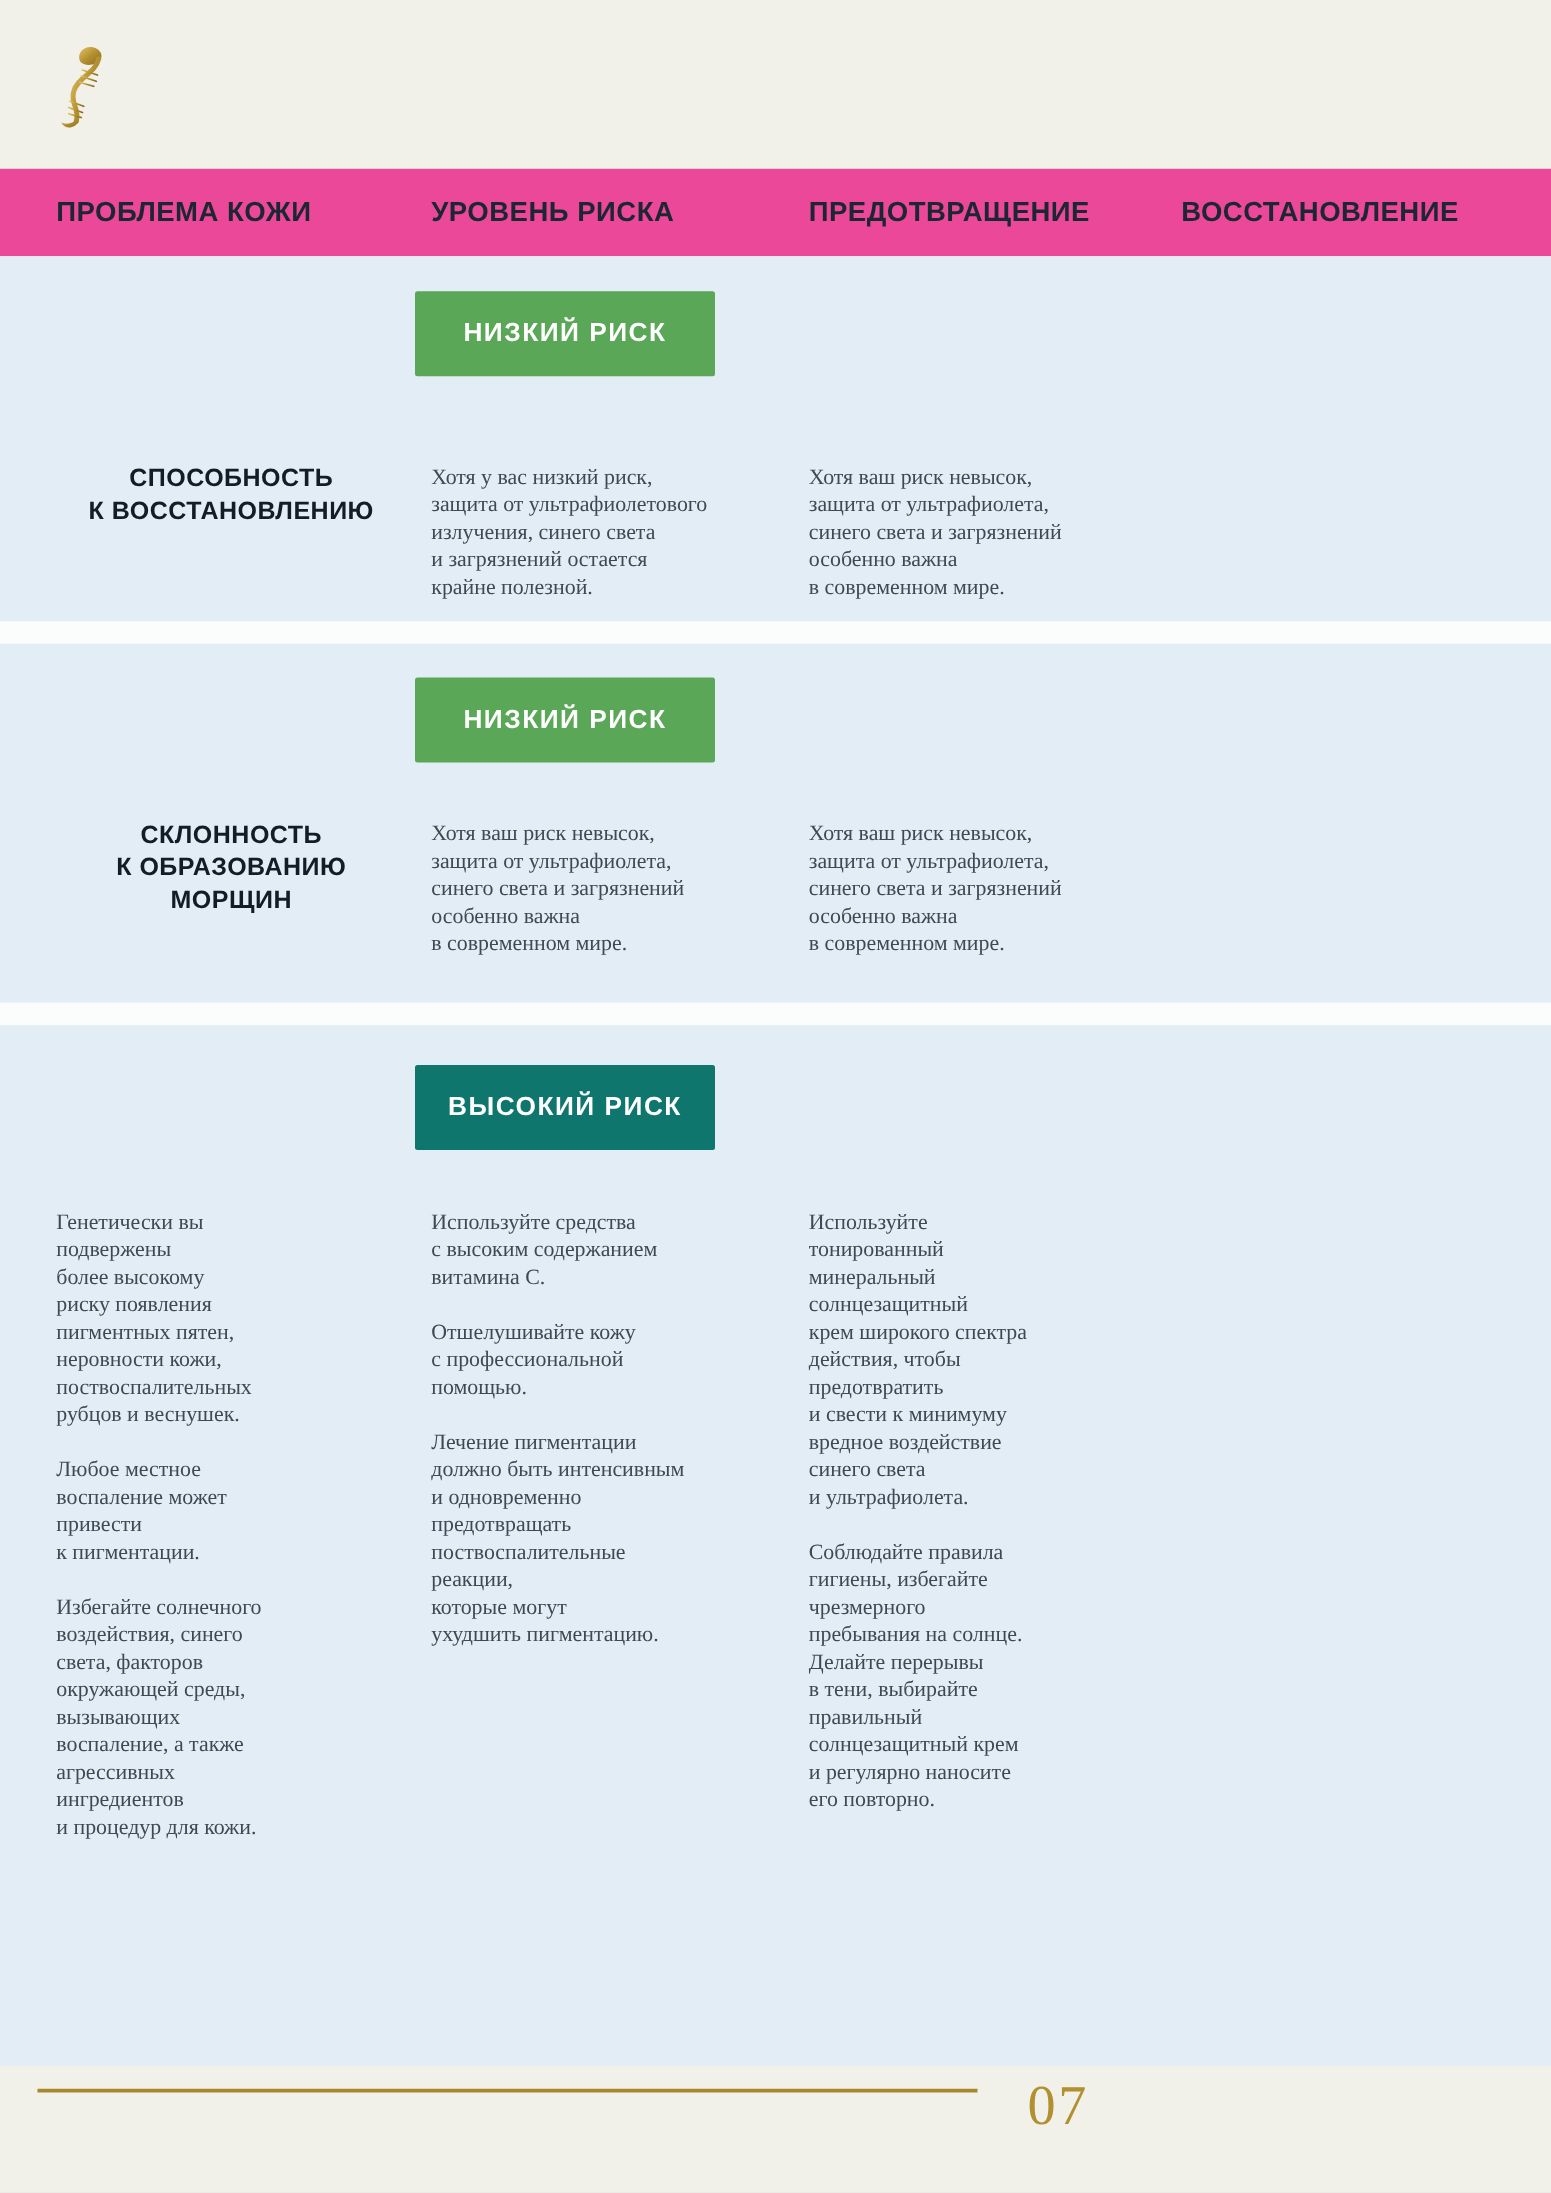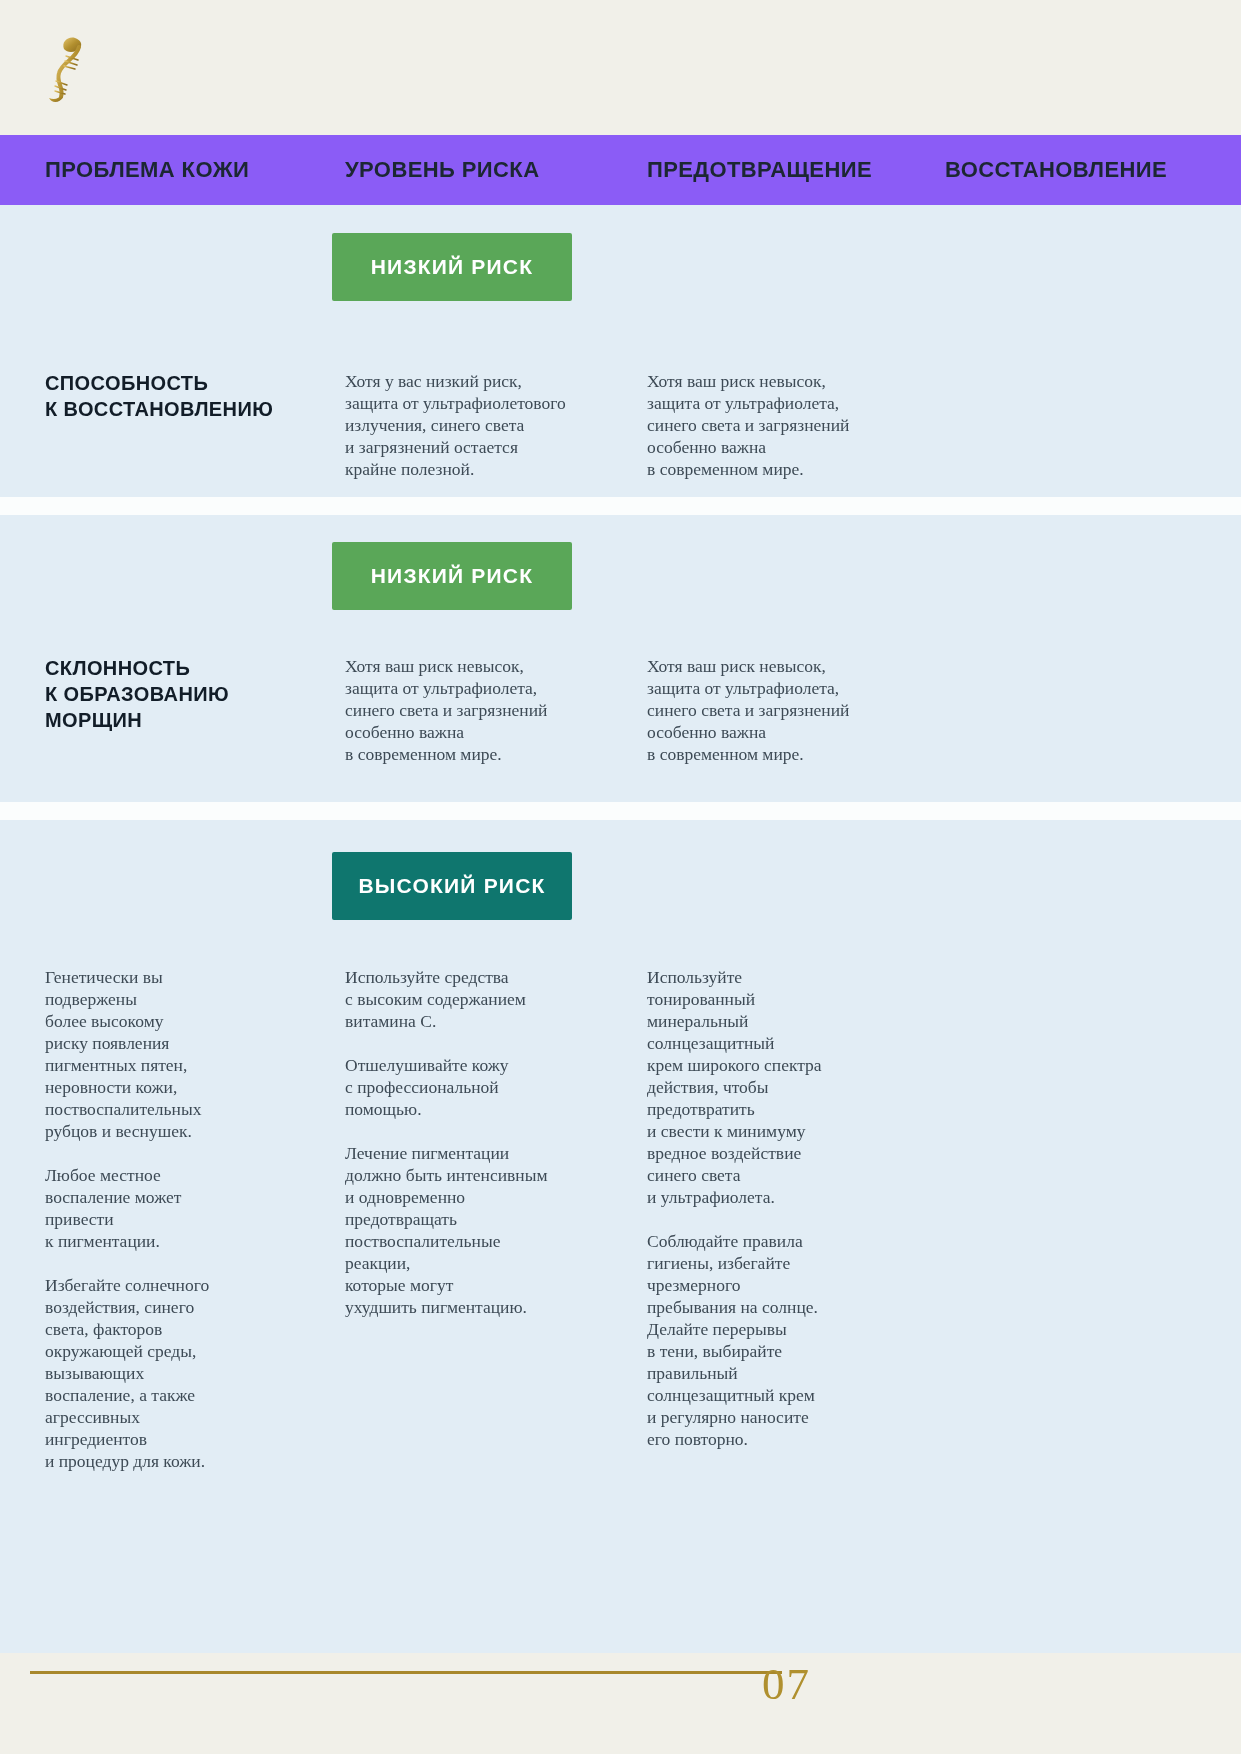--- a/index.html
+++ b/index.html
@@ -16,21 +16,21 @@
   .logo { position:absolute; left:46px; top:36px; width:42px; height:70px; }
 
   .table-body { background:#fbfdfd; }
 
   .header-band {
     height:70px;
     display:grid;
     grid-template-columns:300px 302px 298px 1fr;
     align-items:center;
     padding:0 40px 0 45px;
-    background:#8b5cf6;
+    background:#ec4899;
   }
   .header-cell {
     font-size:22px; font-weight:700; letter-spacing:0.4px;
     color:#1c2733; text-transform:uppercase;
   }
 
   .risk-row { background:#e2edf5; }
   .risk-row + .risk-row { margin-top:18px; }
   .risk-row.s1 { padding:28px 40px 17px 45px; }
   .risk-row.s2 { padding:27px 40px 37px 45px; }
@@ -46,34 +46,34 @@
   }
 
   .row-grid { display:grid; grid-template-columns:300px 302px 298px 1fr; }
   .s1 .row-grid { margin-top:69px; }
   .s2 .row-grid { margin-top:45px; }
   .s3 .row-grid { margin-top:46px; }
 
   .problem-label {
     font-size:20px; font-weight:700; line-height:26px;
     letter-spacing:0.4px; color:#121d28; text-transform:uppercase;
-    white-space:pre-line; padding-right:20px;
+    white-space:pre-line; padding-right:20px;text-align:center;
   }
   .cell-text {
     font-size:17.5px; line-height:22px; color:#3d4a55;
     white-space:pre-line; padding-right:24px;font-family:Liberation Serif, serif;
   }
 
   .footer { position:relative; height:101px; background:#f1f0e9; }
   .gold-line {
     position:absolute; left:30px; top:18px;
     width:752px; height:3px; background:#a8882c;
   }
   .page-num {
-    position:absolute; left:762px; top:0px;
+    position:absolute; left:822px; top:0px;
     font-family:"Liberation Serif", serif;
     font-size:45px; line-height:62px; letter-spacing:2px;
     color:#b0902f;
   }
 </style>
 </head>
 <body>
 
 <div class="page">
 

